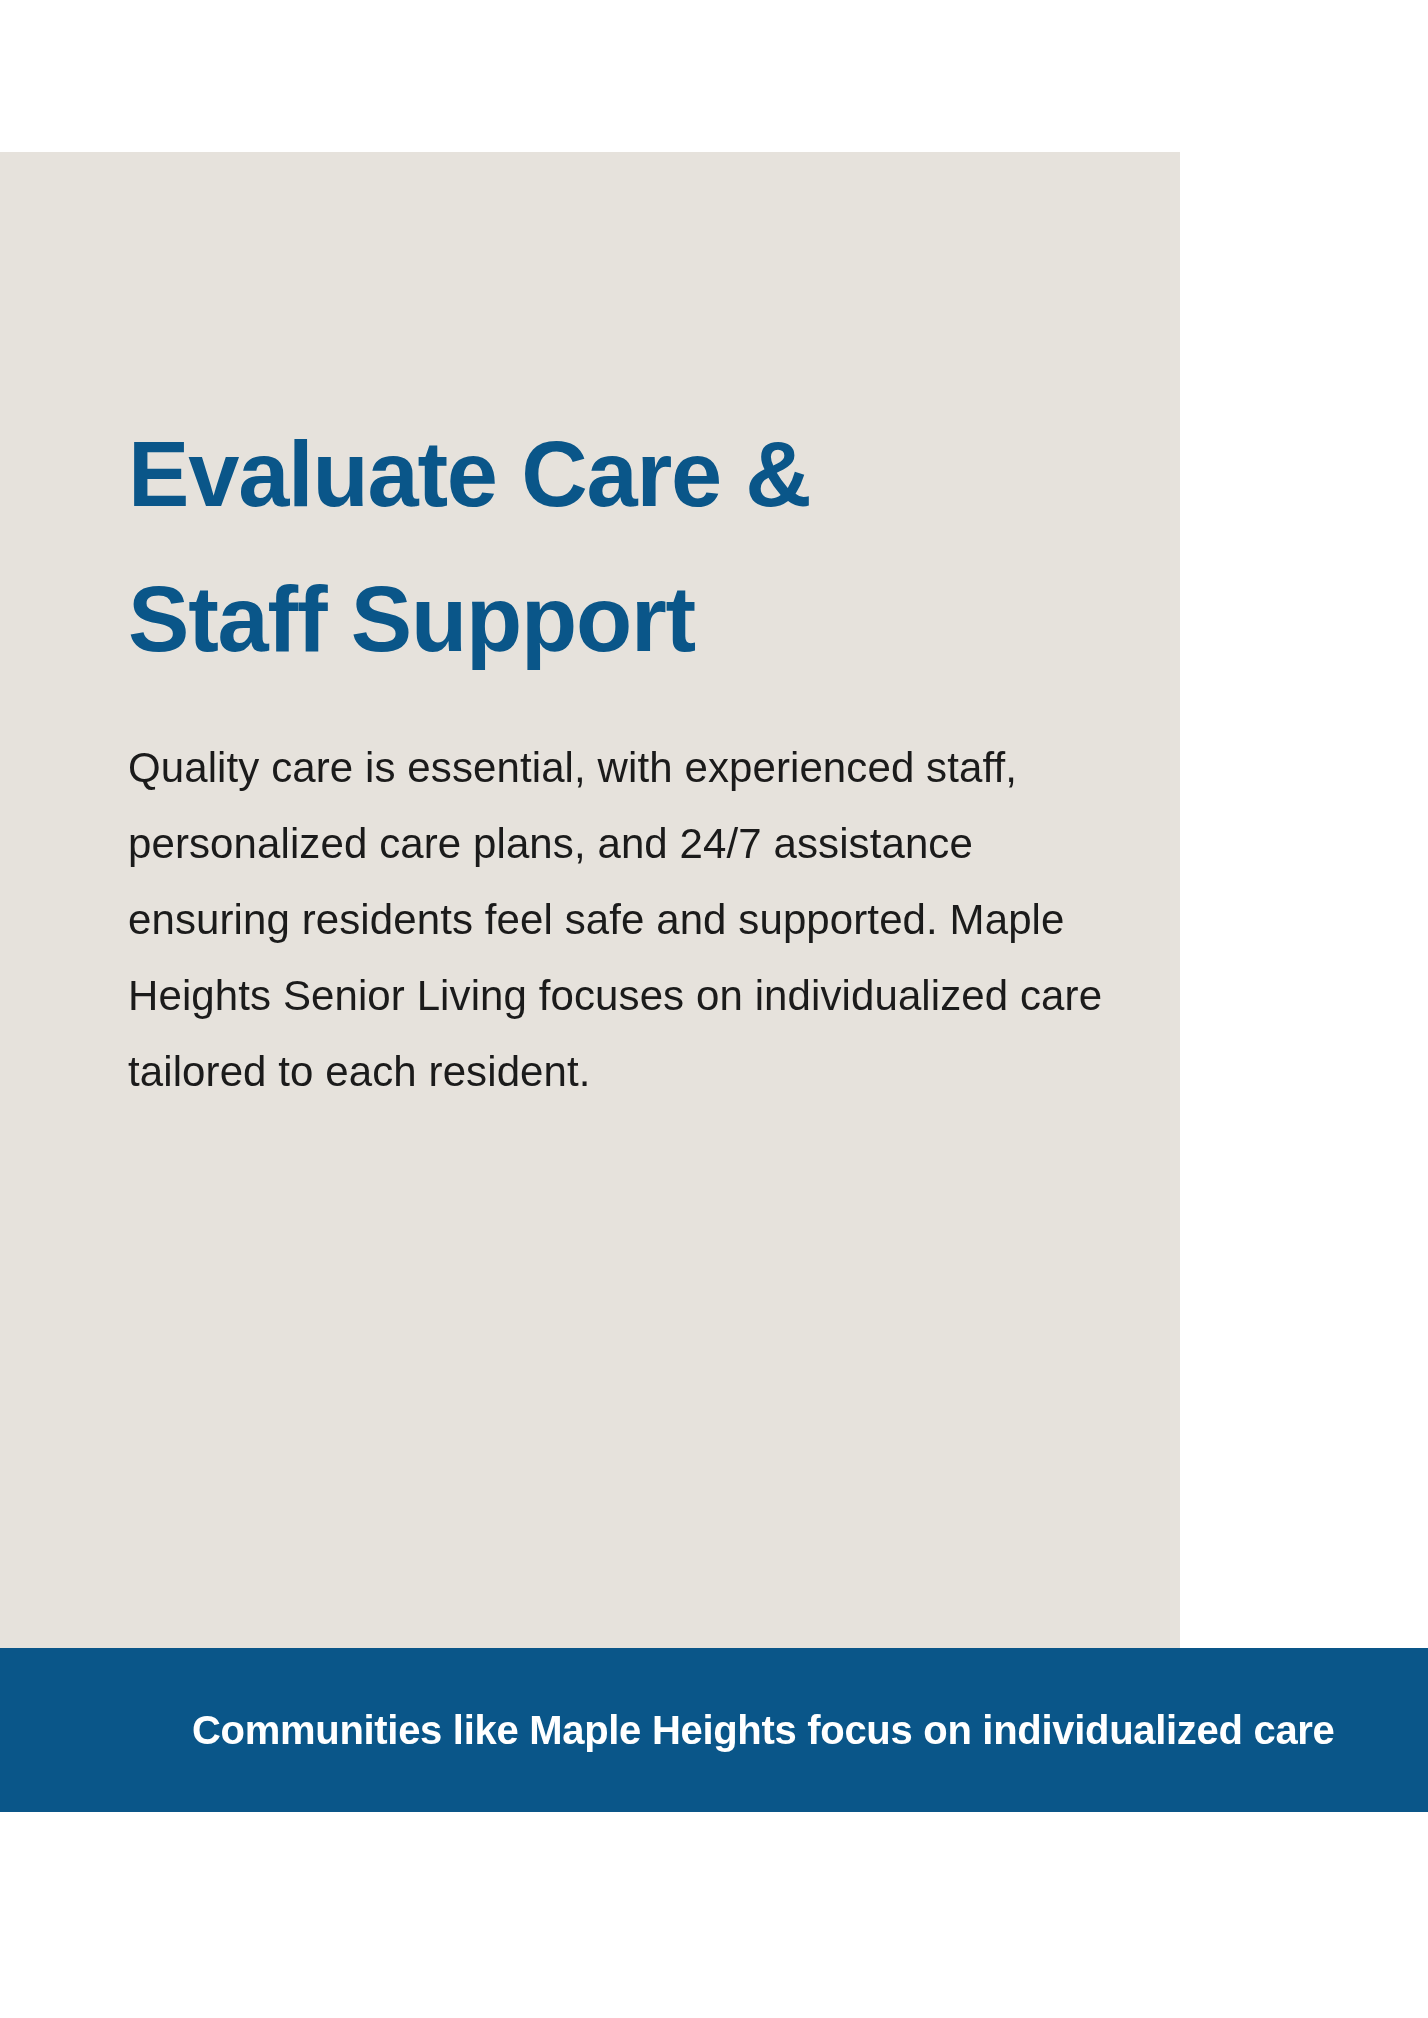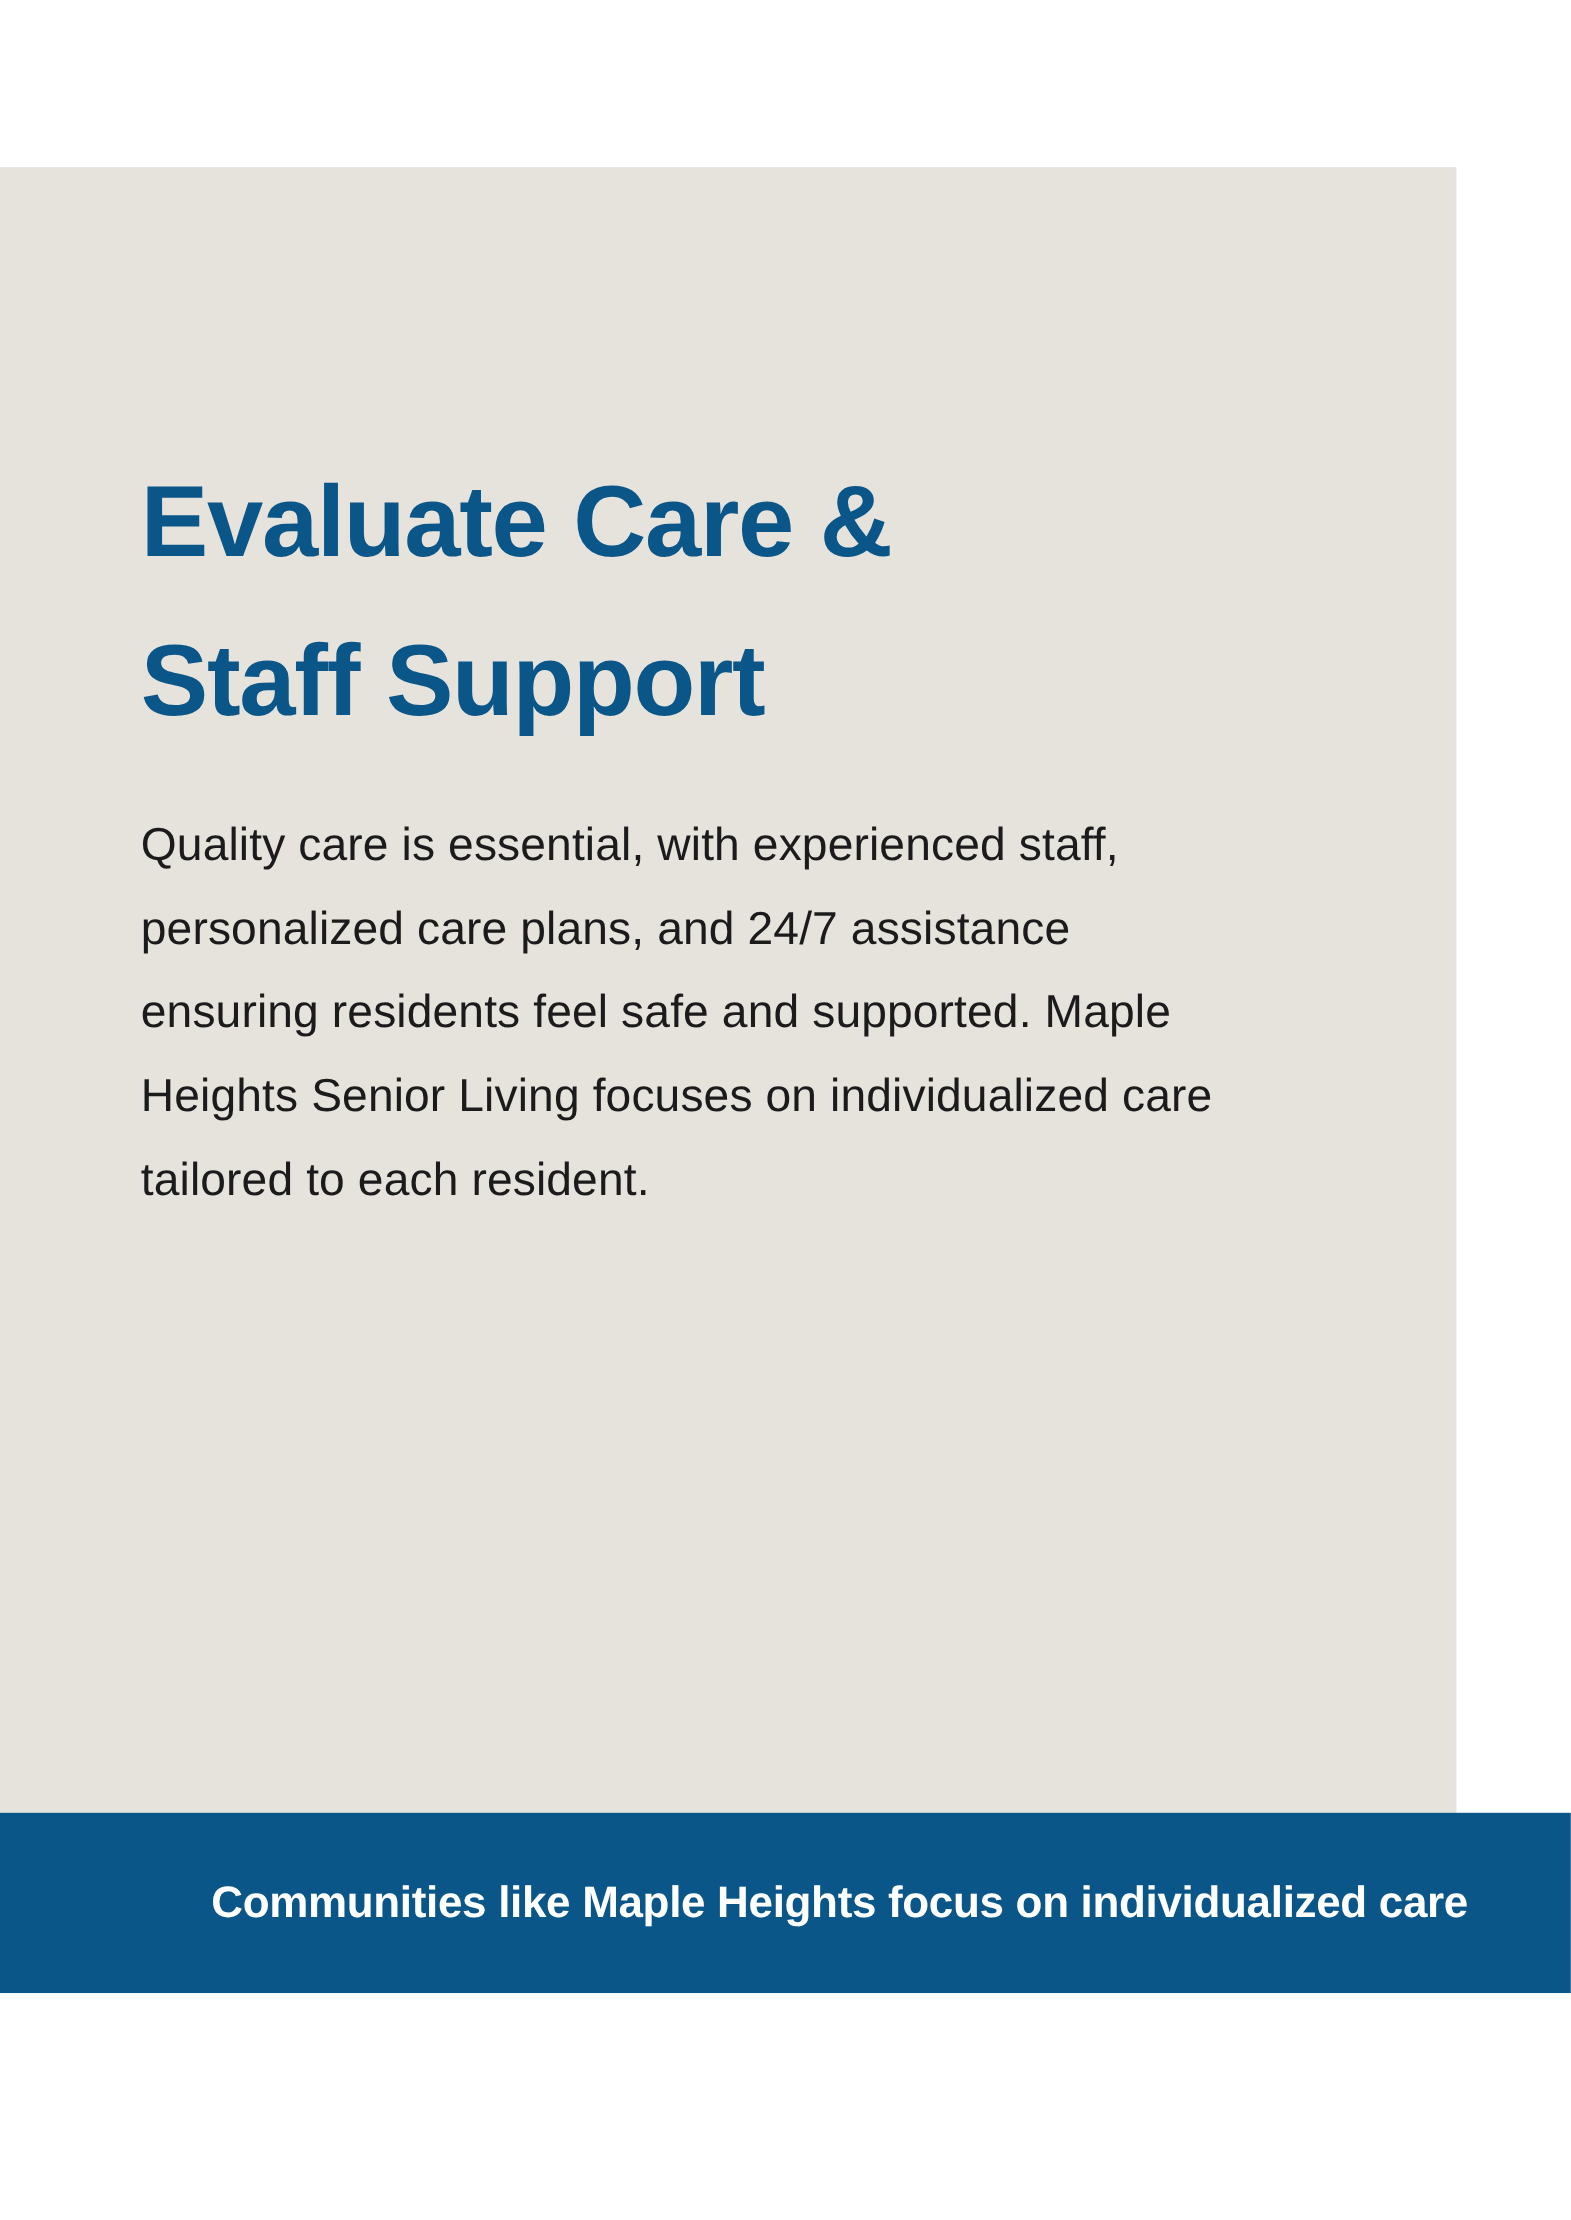--- a/index.html
+++ b/index.html
@@ -30,21 +30,21 @@
     width: 1428px;
     height: 152px;
     background: #ffffff;
   }
 
   
   .content-panel {
     position: absolute;
     left: 0;
     top: 152px;
-    width: 1324px;
+    width: 1180px;
     height: 1496px;
     background: #E6E2DC;
     overflow: hidden;
   }
 
   
   .heading {
     position: absolute;
     left: 128px;
     top: 250px;

